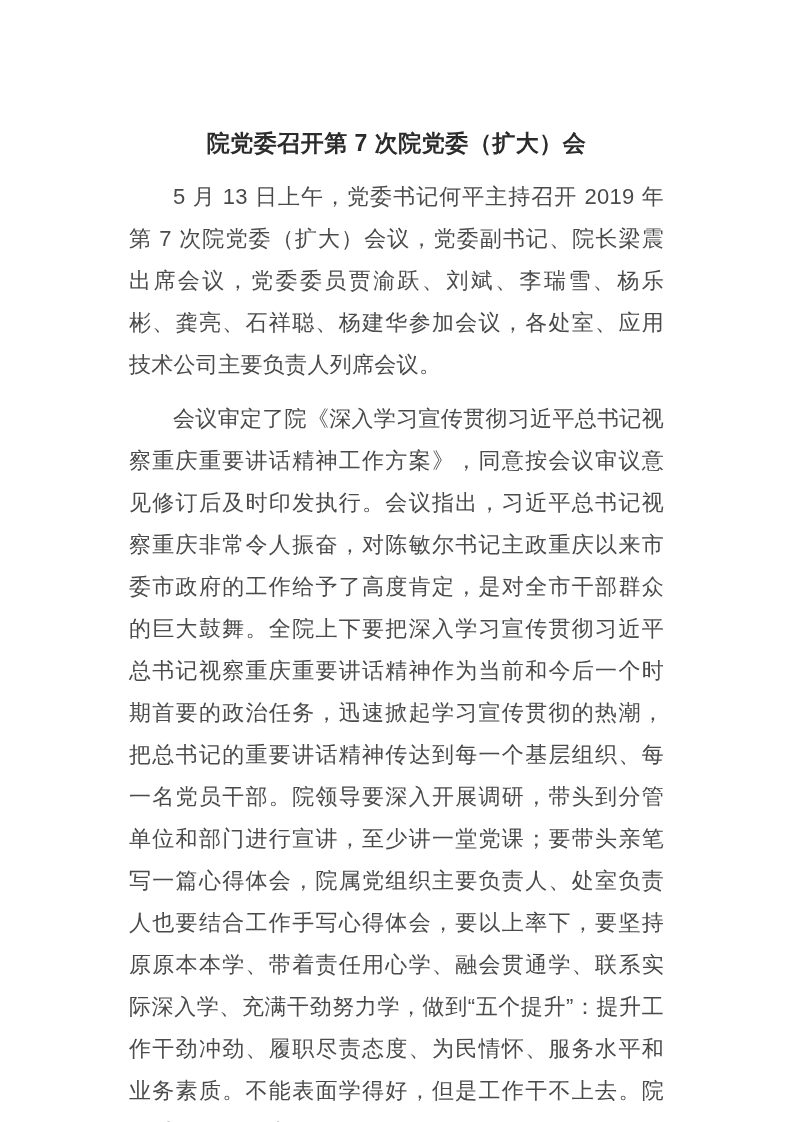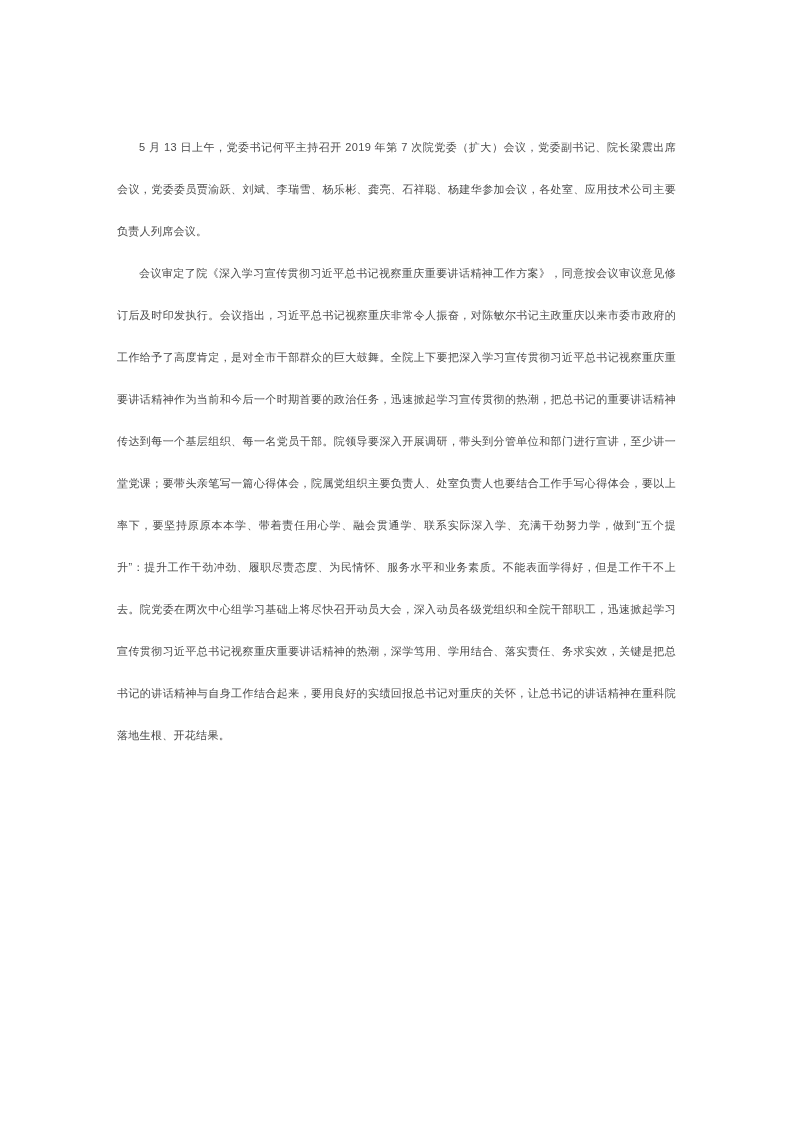--- a/index.html
+++ b/index.html
@@ -24,32 +24,33 @@
     font-weight: 700;
     line-height: 34px;
     color: #2b2b2b;
     text-align: center;
     letter-spacing: 0.5px;
   }
   .doc-body {
     width: 559px;
   }
   .doc-paragraph {
-    margin: 0;
-    font-size: 11px;
+    margin: 12px;
+    font-size: 22px;
     color: #4a4a4a;
     line-height: 42px;
     text-align: justify;
     text-justify: inter-ideograph;
     text-indent: 2em;
     letter-spacing: 0.3px;
     word-break: break-all;
   }
 </style>
 </head>
 <body>
 
 <div class="page">
+  <h1 class="doc-title">院党委召开第 7 次院党委（扩大）会</h1>
   <div class="doc-body">
     <p class="doc-paragraph">5 月 13 日上午，党委书记何平主持召开 2019 年第 7 次院党委（扩大）会议，党委副书记、院长梁震出席会议，党委委员贾渝跃、刘斌、李瑞雪、杨乐彬、龚亮、石祥聪、杨建华参加会议，各处室、应用技术公司主要负责人列席会议。</p>
     <p class="doc-paragraph">会议审定了院《深入学习宣传贯彻习近平总书记视察重庆重要讲话精神工作方案》，同意按会议审议意见修订后及时印发执行。会议指出，习近平总书记视察重庆非常令人振奋，对陈敏尔书记主政重庆以来市委市政府的工作给予了高度肯定，是对全市干部群众的巨大鼓舞。全院上下要把深入学习宣传贯彻习近平总书记视察重庆重要讲话精神作为当前和今后一个时期首要的政治任务，迅速掀起学习宣传贯彻的热潮，把总书记的重要讲话精神传达到每一个基层组织、每一名党员干部。院领导要深入开展调研，带头到分管单位和部门进行宣讲，至少讲一堂党课；要带头亲笔写一篇心得体会，院属党组织主要负责人、处室负责人也要结合工作手写心得体会，要以上率下，要坚持原原本本学、带着责任用心学、融会贯通学、联系实际深入学、充满干劲努力学，做到“五个提升”：提升工作干劲冲劲、履职尽责态度、为民情怀、服务水平和业务素质。不能表面学得好，但是工作干不上去。院党委在两次中心组学习基础上将尽快召开动员大会，深入动员各级党组织和全院干部职工，迅速掀起学习宣传贯彻习近平总书记视察重庆重要讲话精神的热潮，深学笃用、学用结合、落实责任、务求实效，关键是把总书记的讲话精神与自身工作结合起来，要用良好的实绩回报总书记对重庆的关怀，让总书记的讲话精神在重科院落地生根、开花结果。</p>
   </div>
 </div>
 
 </body></html>

